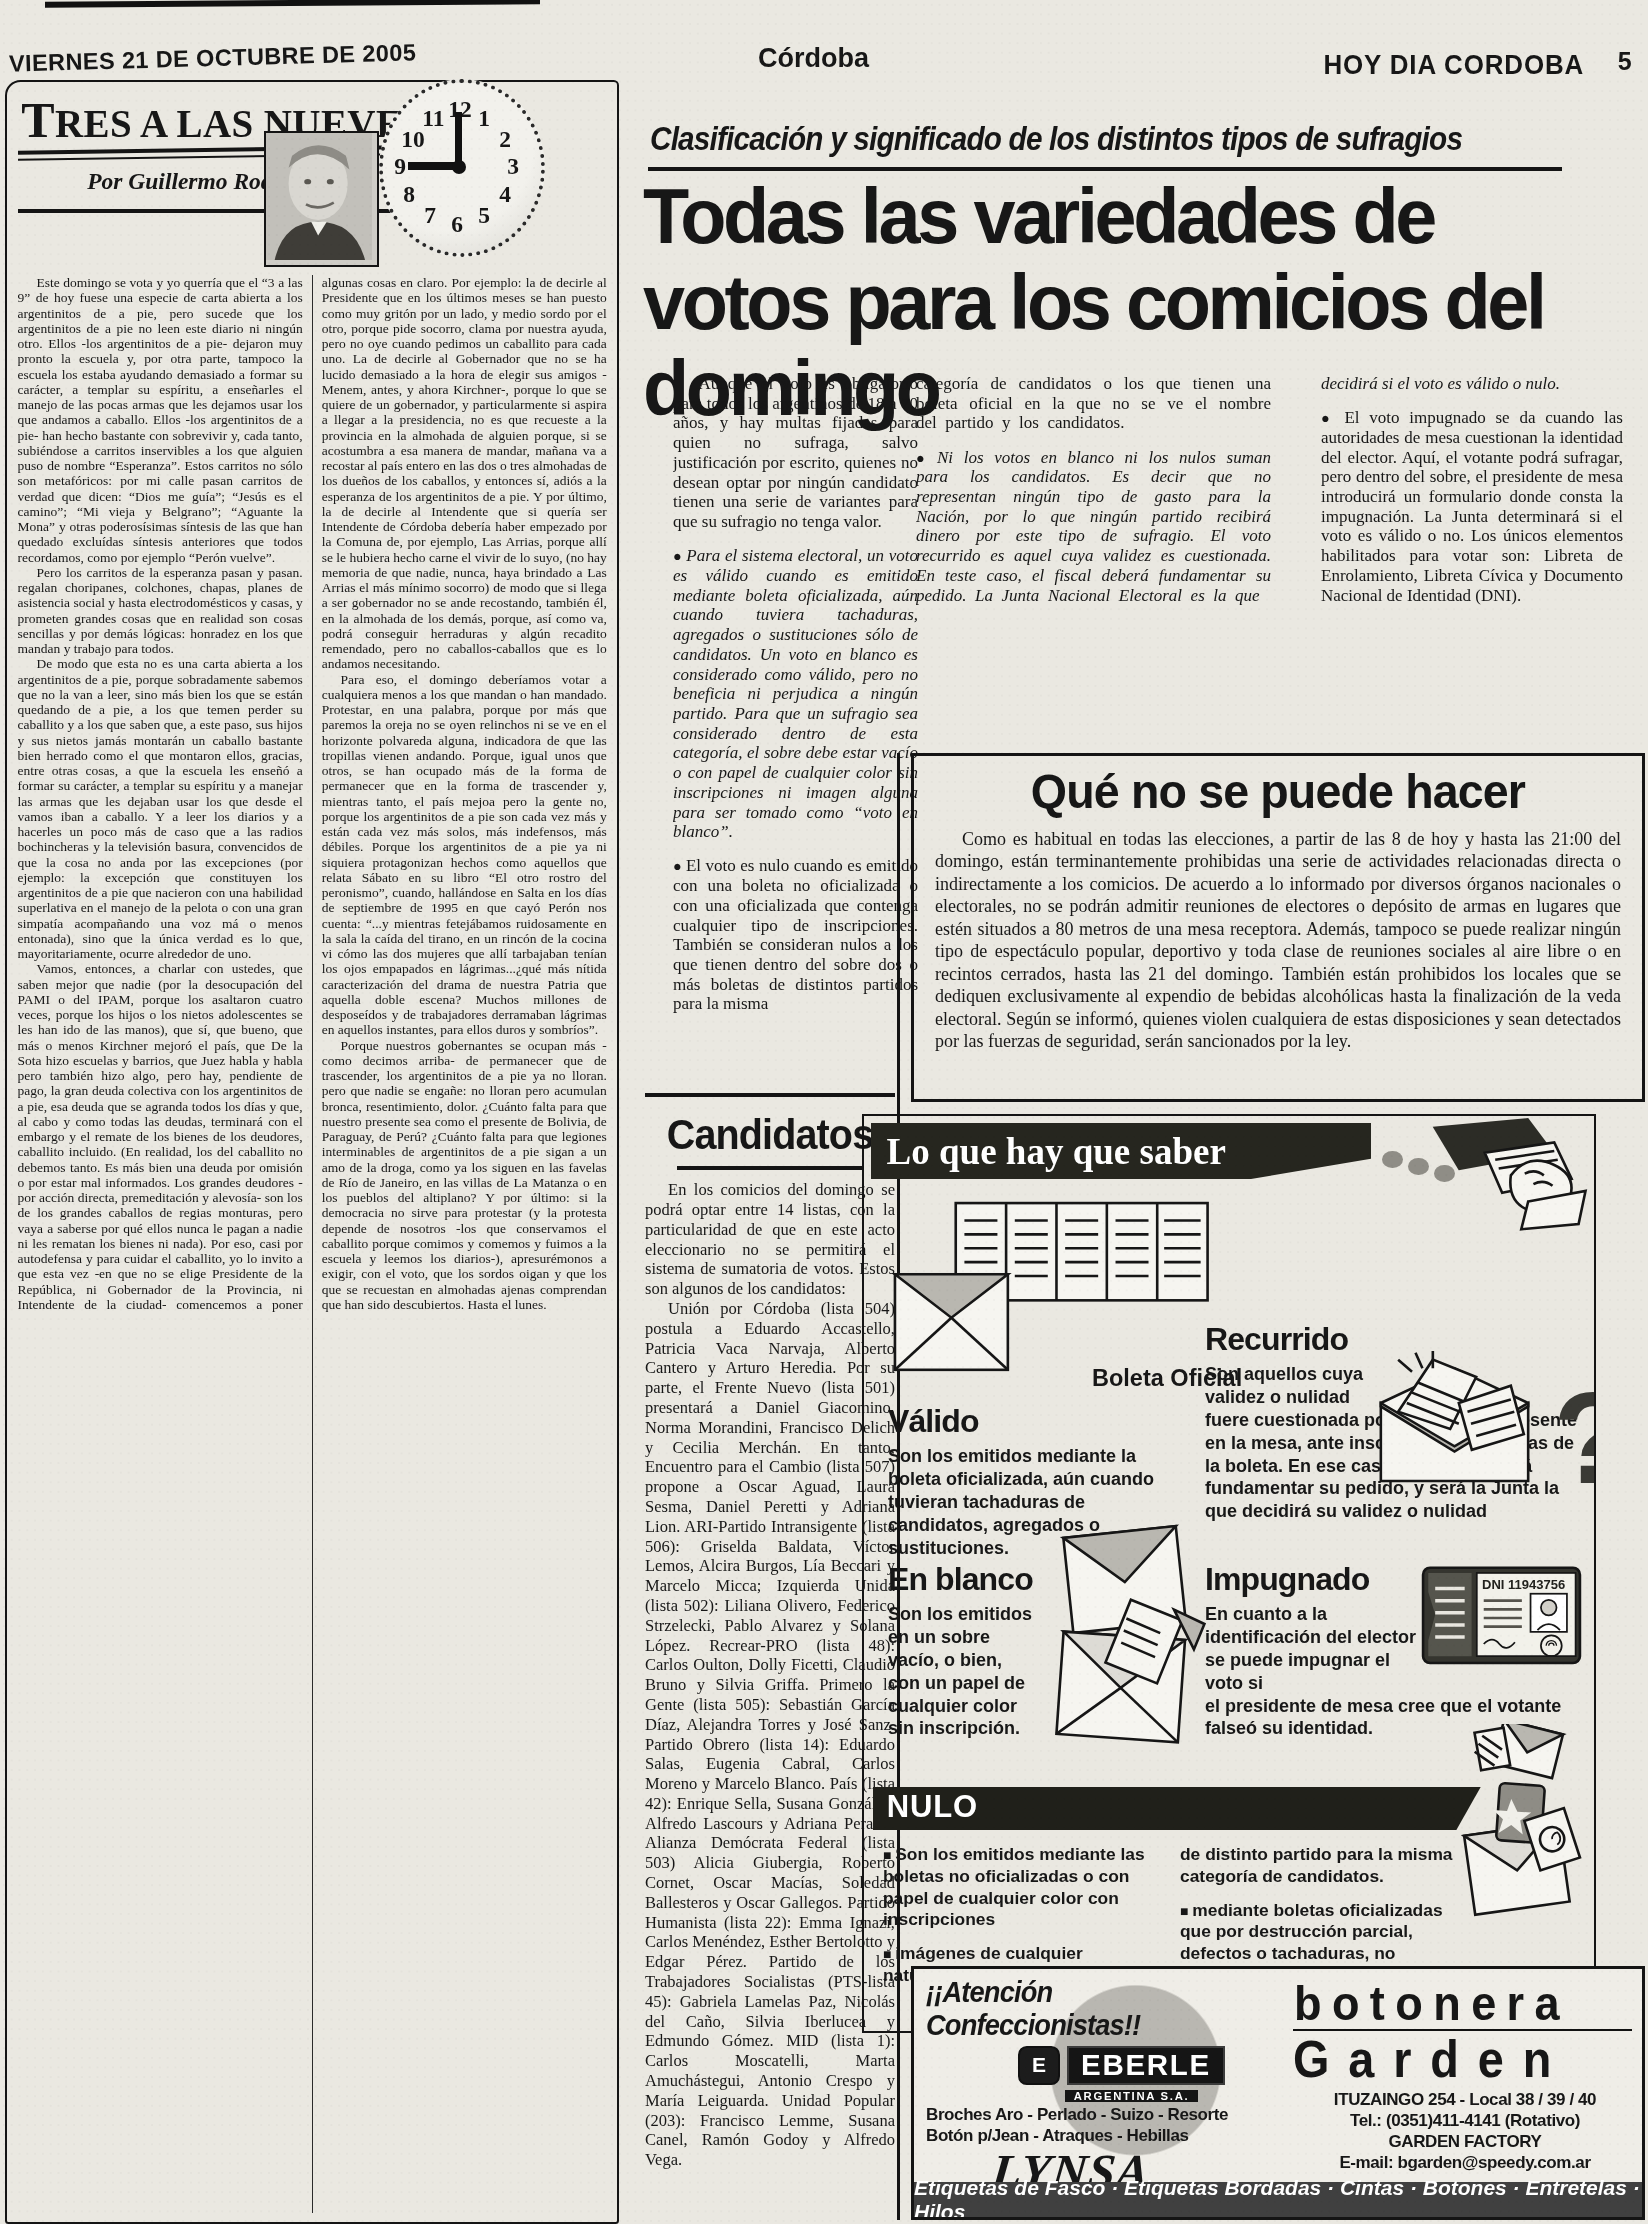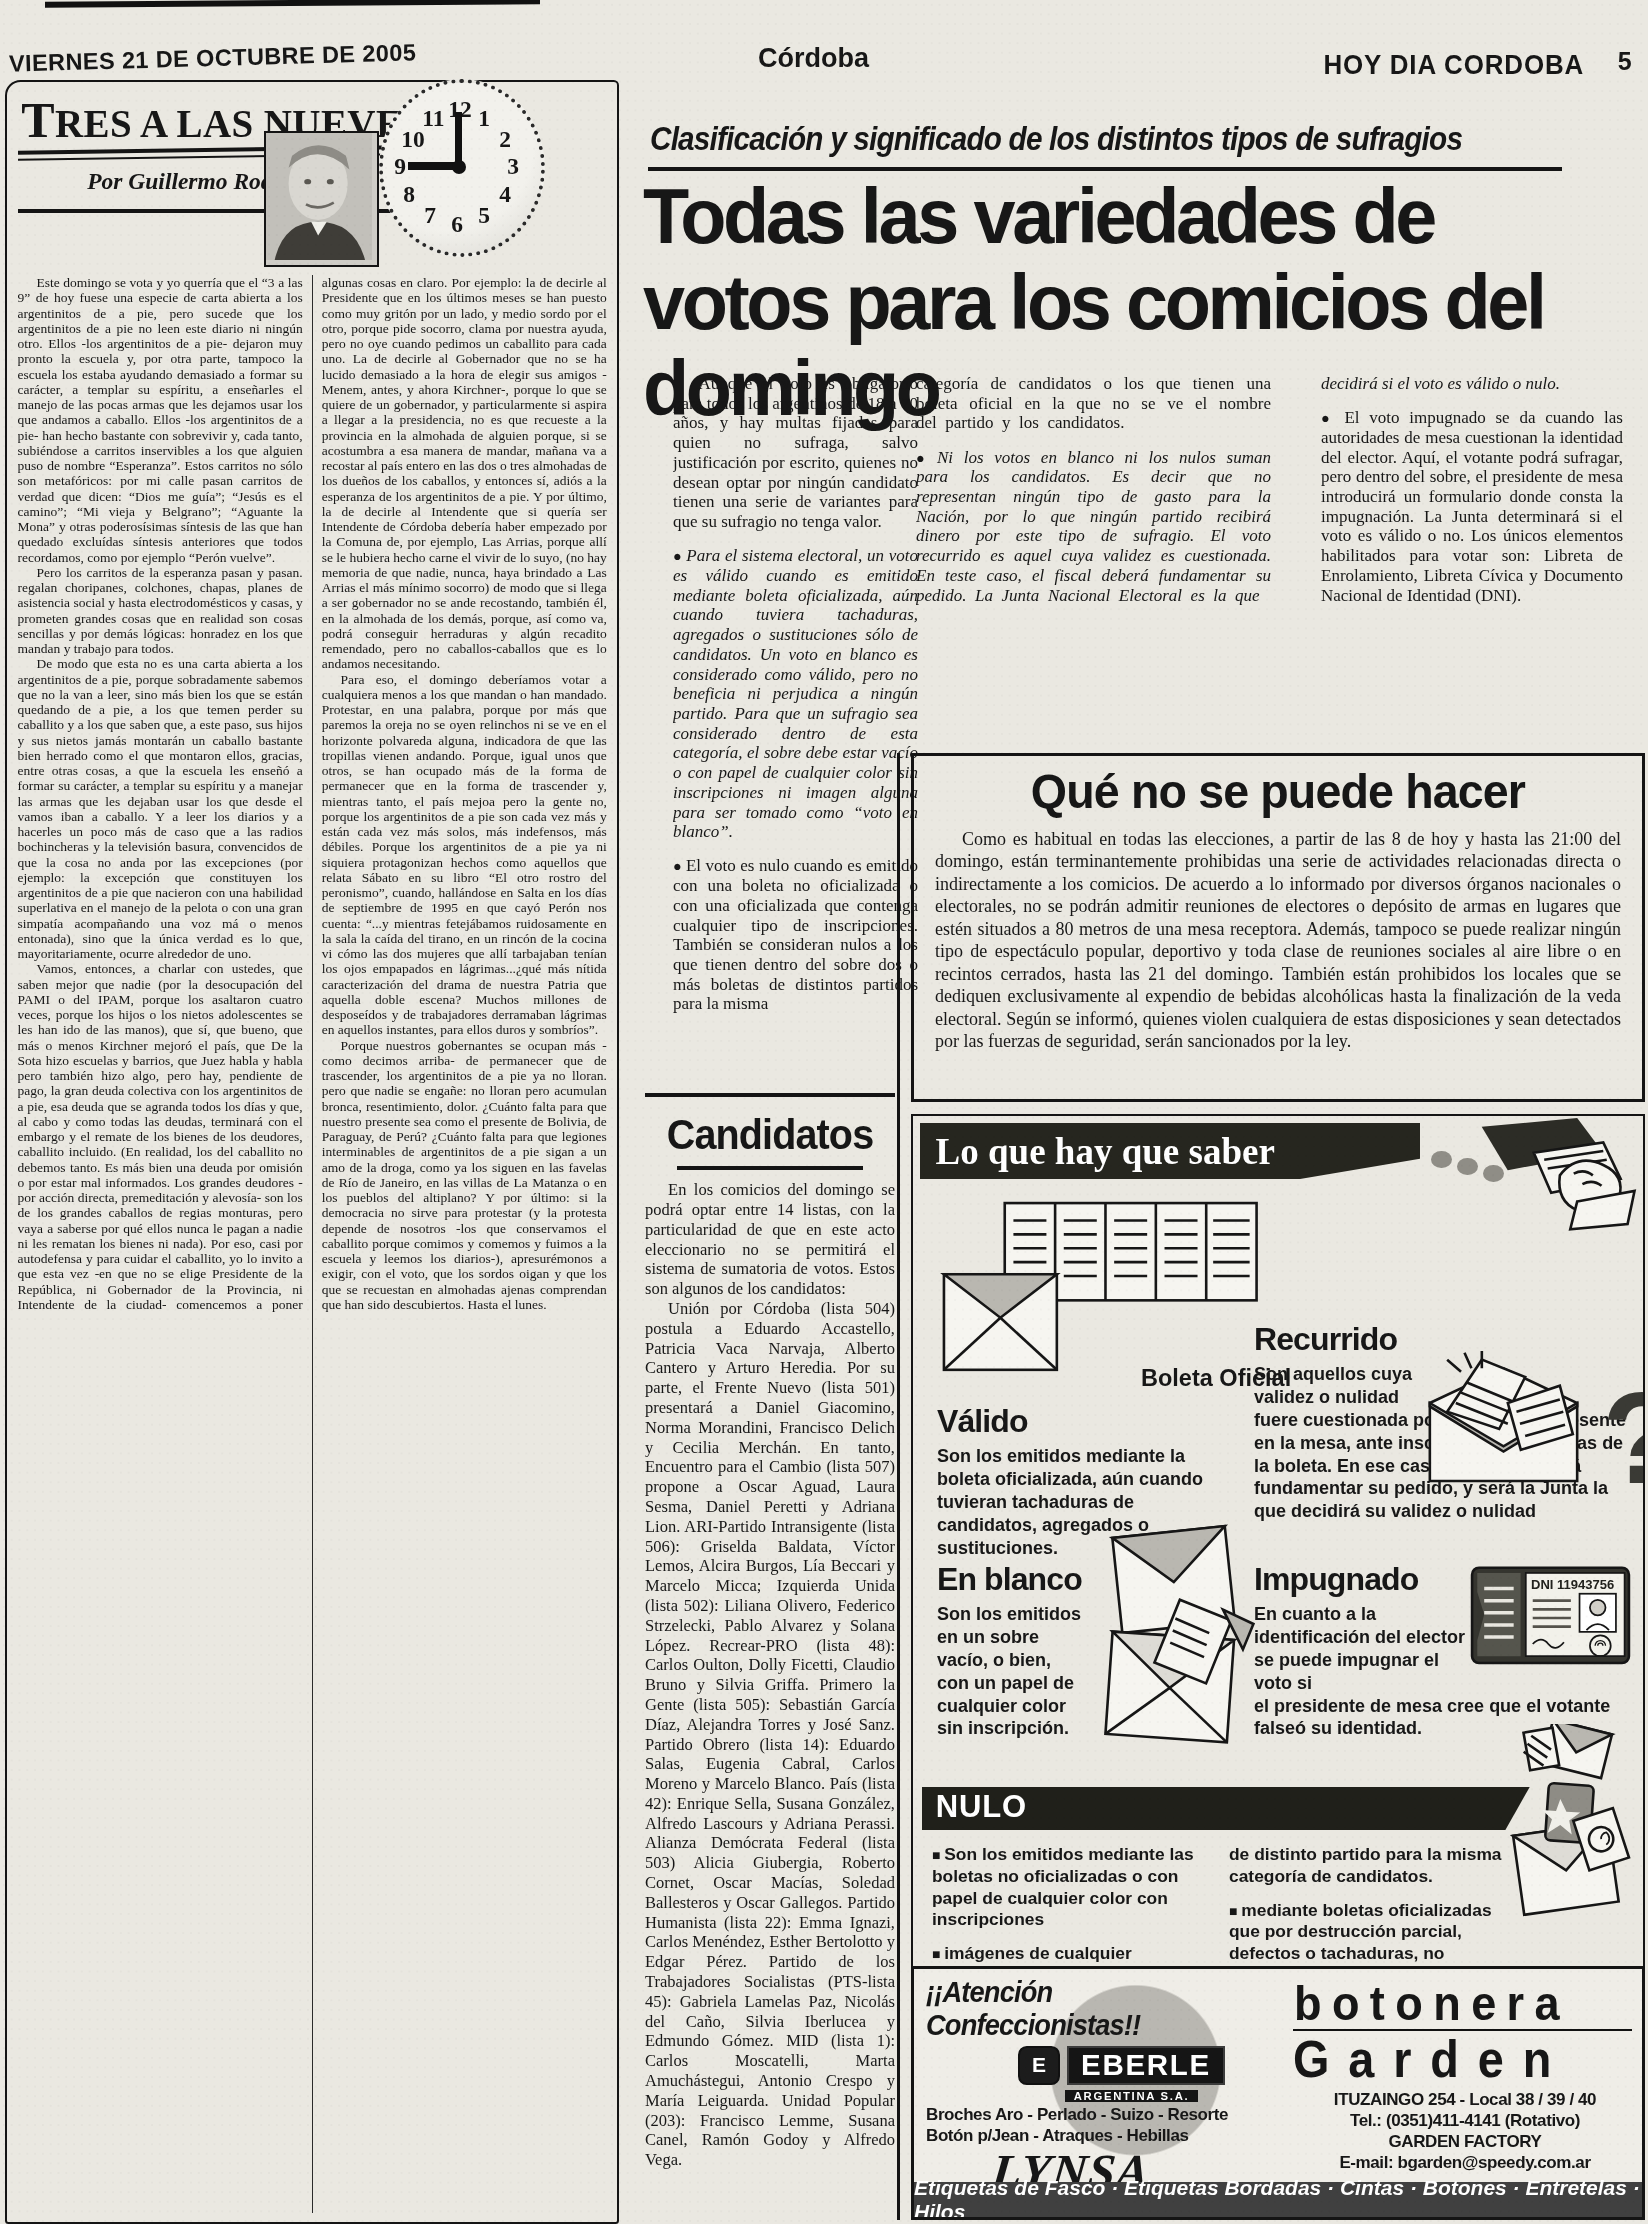--- a/index.html
+++ b/index.html
@@ -71,21 +71,21 @@
   #vrule{position:absolute;left:897px;top:753px;width:2.6px;height:1467px;}
 
   
   #candidatos{position:absolute;left:645px;top:1093px;width:250px;height:1126px;overflow:hidden;}
   #cand-rule-top{height:4.3px;margin-bottom:14px;}
   #cand-title{text-align:center;font-weight:700;font-size:42px;letter-spacing:-0.9px;transform:scaleX(.94);}
   #cand-underline{width:186px;height:3.5px;margin:7px auto 10.4px;}
   #candidatos p{margin:0;font-size:16.5px;line-height:1.2;text-align:justify;text-indent:1.4em;}
 
   
-  #saber-box{position:absolute;left:911px;top:1114px;width:734px;height:919px;border:2.6px solid #141414;
+  #saber-box{position:absolute;left:862px;top:1114px;width:734px;height:919px;border:2.6px solid #141414;
              box-sizing:border-box;overflow:hidden;padding-left:44px;}
   #saber-banner{position:absolute;left:7px;top:7px;width:500px;height:56px;background:#26261f;color:#fff;
         clip-path:polygon(0 0,100% 0,100% 64%,76% 100%,0 100%);display:flex;align-items:center;padding-left:15.6px;
         font-weight:700;font-size:37px;box-sizing:border-box;}
   .banner-dot{position:absolute;width:21px;height:17.4px;border-radius:50%;background:#8f8d86;}
   #saber-illus-hand{position:absolute;right:5.2px;top:1.7px;}
   #boleta-illus{position:absolute;left:24px;top:80px;}
   #boleta-label{position:absolute;left:228px;top:249px;font-weight:700;font-size:23.5px;}
   .saber-sec h3{margin:0 0 5.2px;font-weight:700;font-size:32px;letter-spacing:-0.9px;}
   .saber-sec p{margin:0;font-weight:700;font-size:18px;line-height:1.27;}

